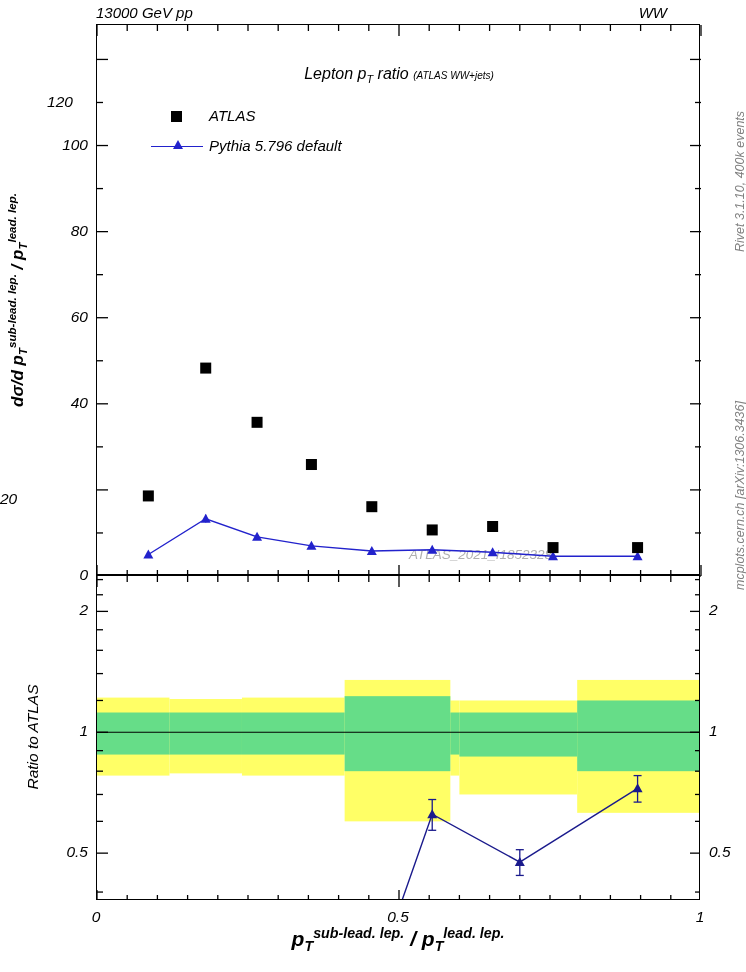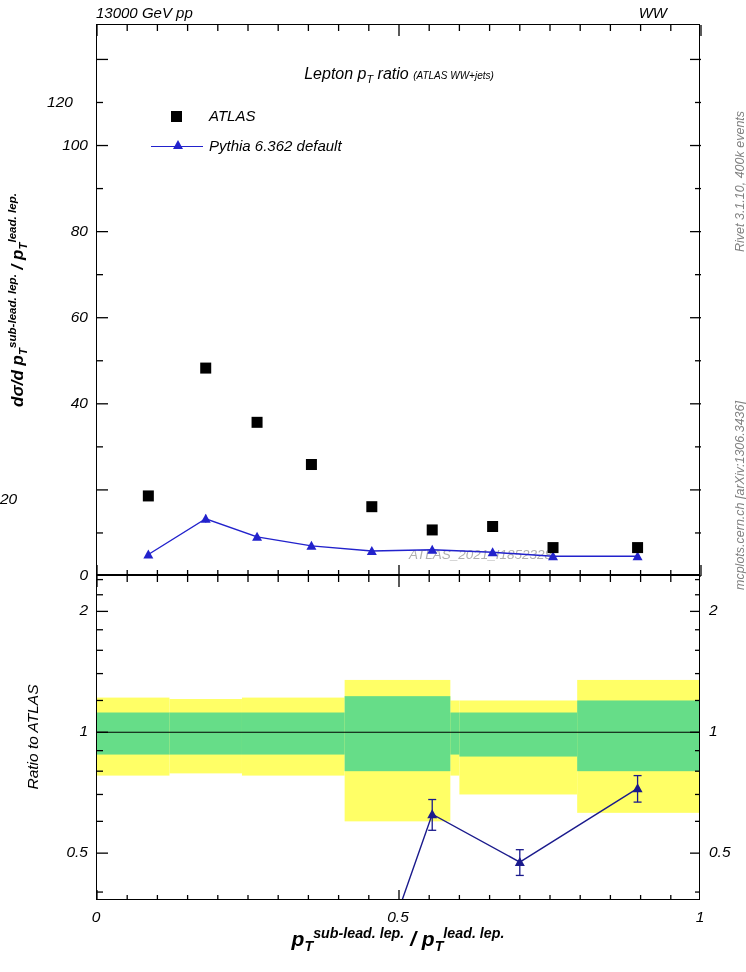--- a/index.html
+++ b/index.html
@@ -143,21 +143,21 @@
     </div>
 
     <div id="legend">
       <div class="leg-row">
         <span class="leg-marker-sq"></span>
         <span class="leg-txt">ATLAS</span>
       </div>
       <div class="leg-row">
         <span class="leg-line"></span>
         <span class="leg-marker-tri"></span>
-        <span class="leg-txt">Pythia 6.362 default</span>
+        <span class="leg-txt">Pythia 5.796 default</span>
       </div>
     </div>
 
     <div id="watermark">ATLAS_2021_I1852328</div>
 
     <svg class="plotarea" id="main-svg" width="604" height="551">
         <line x1="0" y1="551" x2="11" y2="551" stroke="#000" stroke-width="1.3"></line>
         <line x1="604" y1="551" x2="593" y2="551" stroke="#000" stroke-width="1.3"></line>
         <line x1="0" y1="507.953125" x2="6" y2="507.953125" stroke="#000" stroke-width="1.3"></line>
         <line x1="604" y1="507.953125" x2="598" y2="507.953125" stroke="#000" stroke-width="1.3"></line>

